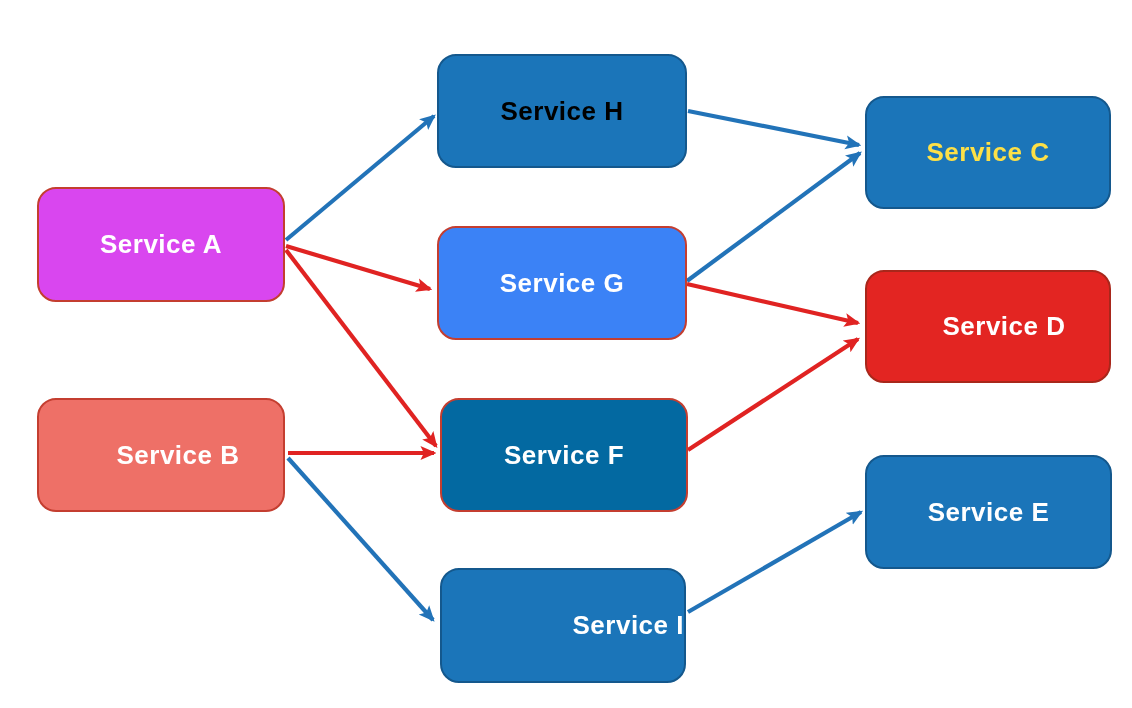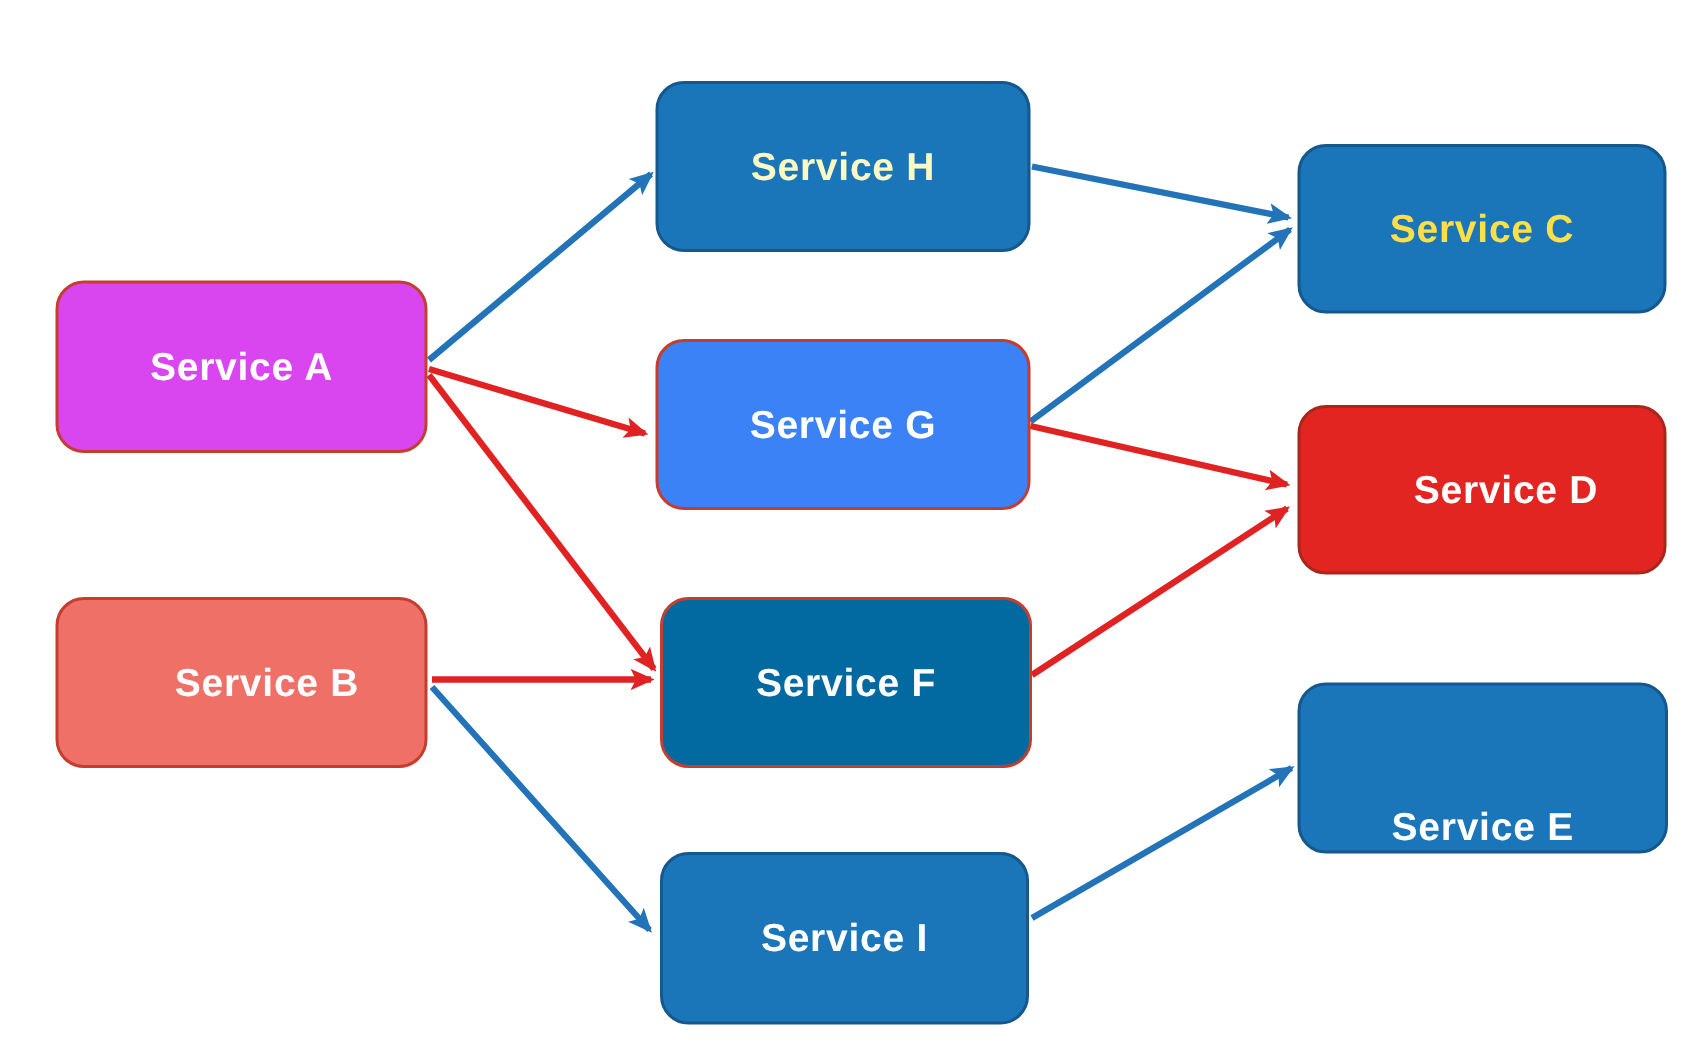--- a/index.html
+++ b/index.html
@@ -62,34 +62,34 @@
       <line x1="688" y1="612" x2="861" y2="512" stroke="#2273B8" stroke-width="4.2" marker-end="url(#ah0)"></line>
     </svg>
   <div class="nodes-layer">
       <div class="node" style="left: 37px; top: 187px; width: 248px; height: 115px; background: #d946ef; border-color: rgb(196, 62, 48);">
         <span class="node-label" style="color: rgb(255, 255, 255);">Service A</span>
       </div>
       <div class="node" style="left: 37px; top: 398px; width: 248px; height: 114px; background: rgb(238, 112, 103); border-color: rgb(196, 62, 48); padding-left: 34px;">
         <span class="node-label" style="color: rgb(255, 255, 255);">Service B</span>
       </div>
       <div class="node" style="left: 437px; top: 54px; width: 250px; height: 114px; background: rgb(27, 117, 185); border-color: rgb(20, 88, 141);">
-        <span class="node-label" style="color: #fef9c3;">Service H</span>
+        <span class="node-label" style="color: #000000;">Service H</span>
       </div>
       <div class="node" style="left: 437px; top: 226px; width: 250px; height: 114px; background: #3b82f6; border-color: rgb(196, 62, 48);">
         <span class="node-label" style="color: rgb(255, 255, 255);">Service G</span>
       </div>
       <div class="node" style="left: 440px; top: 398px; width: 248px; height: 114px; background: #0369a1; border-color: rgb(196, 62, 48);">
         <span class="node-label" style="color: rgb(255, 255, 255);">Service F</span>
       </div>
-      <div class="node" style="left: 440px; top: 568px; width: 246px; height: 115px; background: rgb(27, 117, 185); border-color: rgb(20, 88, 141);">
+      <div class="node" style="left: 440px; top: 568px; width: 246px; height: 115px; background: rgb(27, 117, 185); border-color: rgb(20, 88, 141); justify-content: flex-end;">
         <span class="node-label" style="color: rgb(255, 255, 255);">Service I</span>
       </div>
       <div class="node" style="left: 865px; top: 96px; width: 246px; height: 113px; background: rgb(27, 117, 185); border-color: rgb(20, 88, 141);">
         <span class="node-label" style="color: #fde047;">Service C</span>
       </div>
       <div class="node" style="left: 865px; top: 270px; width: 246px; height: 113px; background: rgb(227, 37, 34); border-color: rgb(168, 39, 27);">
         <span class="node-label" style="color: rgb(255, 255, 255); margin-left: 32px;">Service D</span>
       </div>
-      <div class="node" style="left: 865px; top: 455px; width: 247px; height: 114px; background: rgb(27, 117, 185); border-color: rgb(20, 88, 141); align-items: flex-end;">
+      <div class="node" style="left: 865px; top: 455px; width: 247px; height: 114px; background: rgb(27, 117, 185); border-color: rgb(20, 88, 141);">
         <span class="node-label" style="color: rgb(255, 255, 255);">Service E</span>
       </div>
     </div>
 </div>
 
 </body></html>

